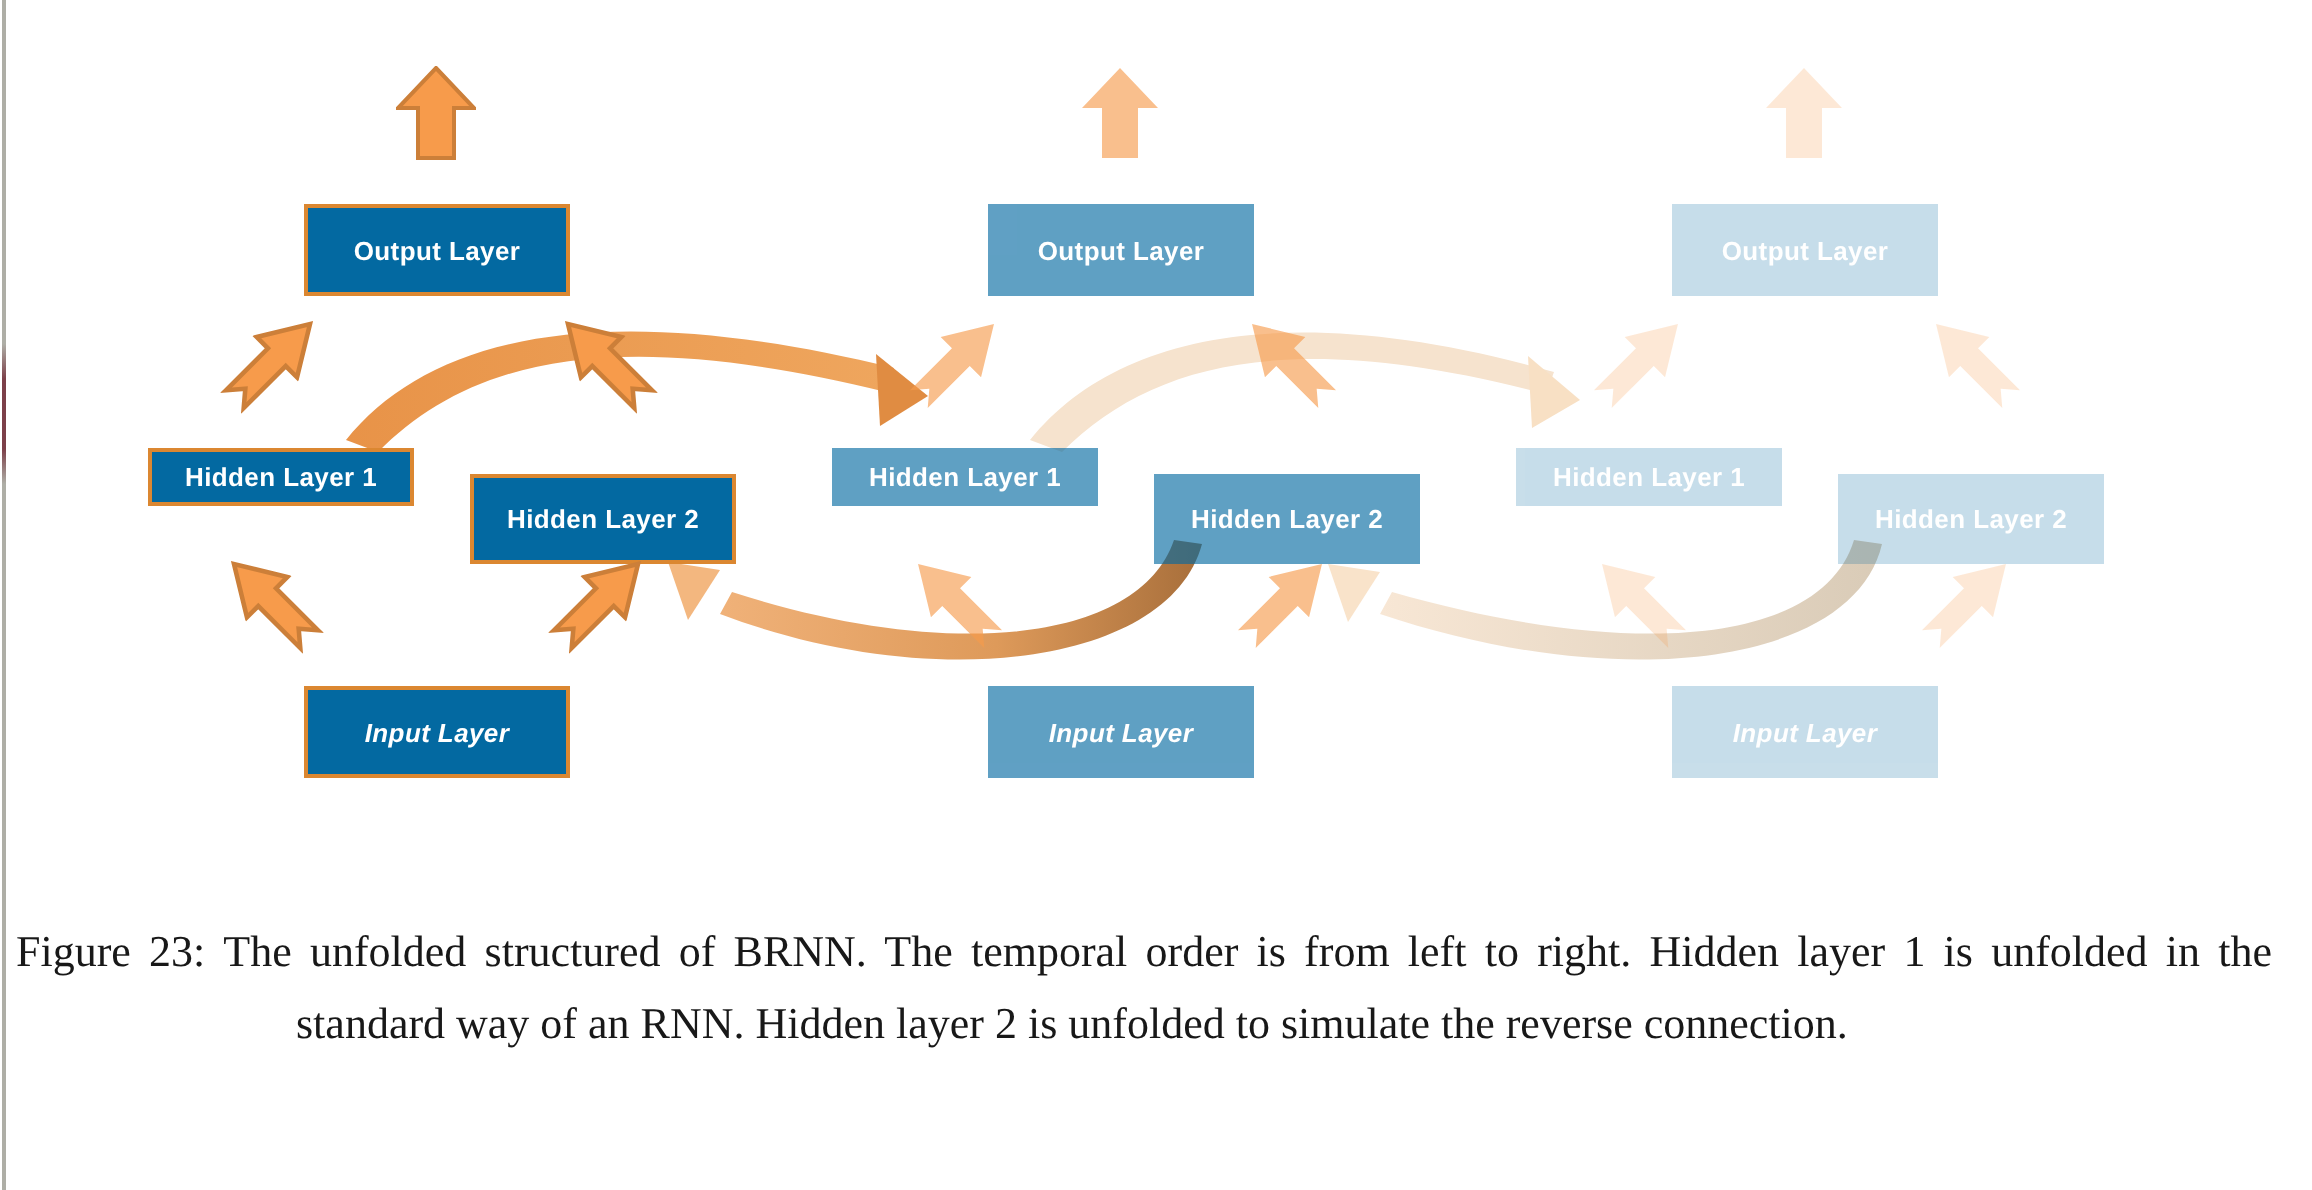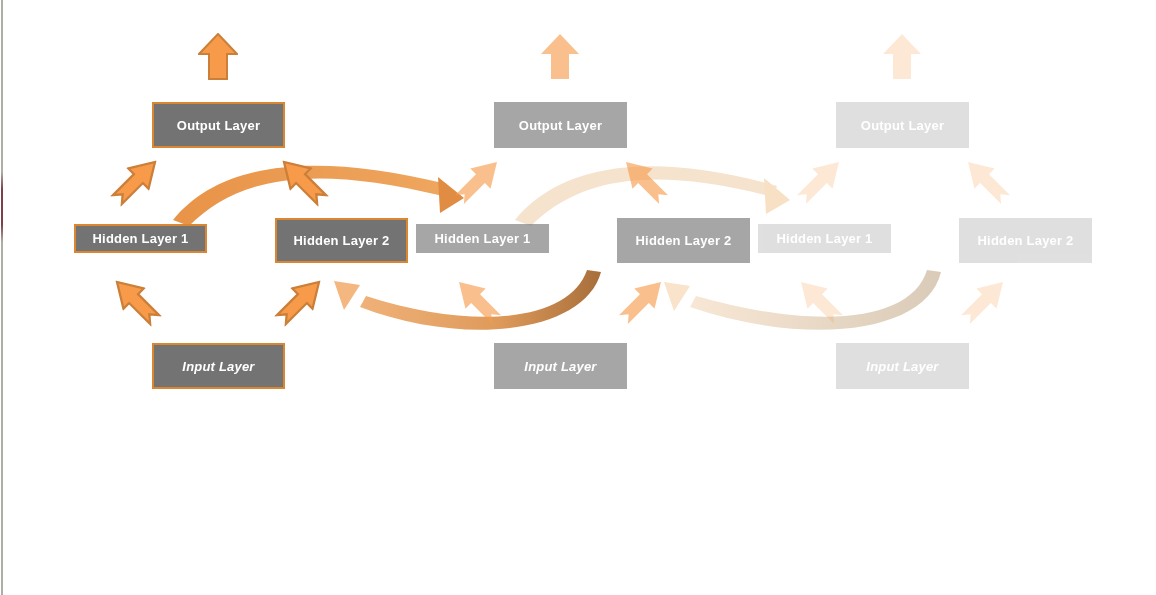--- a/index.html
+++ b/index.html
@@ -14,27 +14,27 @@
   
   .stage{position:absolute;left:0;top:0;width:1156px;height:440px;}
   .swoosh-layer{position:absolute;left:0;top:0;}
 
   .column{position:absolute;top:33px;width:340px;height:360px;}
   .col-a{opacity:1;}
   .col-b{opacity:0.63;}
   .col-c{opacity:0.22;}
 
   .box{position:absolute;width:133px;height:46px;box-sizing:border-box;
-       background:#737373;border:2px solid transparent;
+       background:#0369a1;border:2px solid transparent;
        display:flex;align-items:center;justify-content:center;
        color:#ffffff;font-size:13px;font-weight:700;letter-spacing:.2px;}
   .col-a .box{border-color:#DB8731;}
   .box-output{left:104px;top:69px;}
   .box-hidden1{left:26px;top:191px;height:29px;}
-  .box-hidden2{left:187px;top:185px;height:45px;margin-left:40px;}
+  .box-hidden2{left:187px;top:204px;height:45px;}
   .box-input{left:104px;top:310px;font-style:italic;}
 
   .upar{position:absolute;left:150px;top:0;}
   .upar polygon{fill:#F79B4B;}
   .col-a .upar polygon{stroke:#CC7F39;stroke-width:2;}
 
   .diag{position:absolute;width:58px;height:32px;}
   .diag polygon{fill:#F79B4B;}
   .col-a .diag polygon{stroke:#CC7F39;stroke-width:4;}
   .d-tl{left:59px;top:132px;transform:rotate(-45deg);}
@@ -184,15 +184,18 @@
         </svg>
       <svg class="diag d-br" viewBox="0 0 100 56">
         <polygon points="4,17 56,17 56,3 97,28 56,53 56,39 4,39 17,28"></polygon>
         </svg>
       <div class="box box-input">
         <span>Input Layer</span>
       </div>
     </div>
   </div>
 
+  <div class="caption">
+    <span class="cap-label">Figure 23:</span><span>The unfolded structured of BRNN. The temporal order is from left to right. Hidden layer 1 is unfolded in the standard way of an RNN. Hidden layer 2 is unfolded to simulate the reverse connection.</span>
+  </div>
 
 
 </div>
 
 </body></html>

